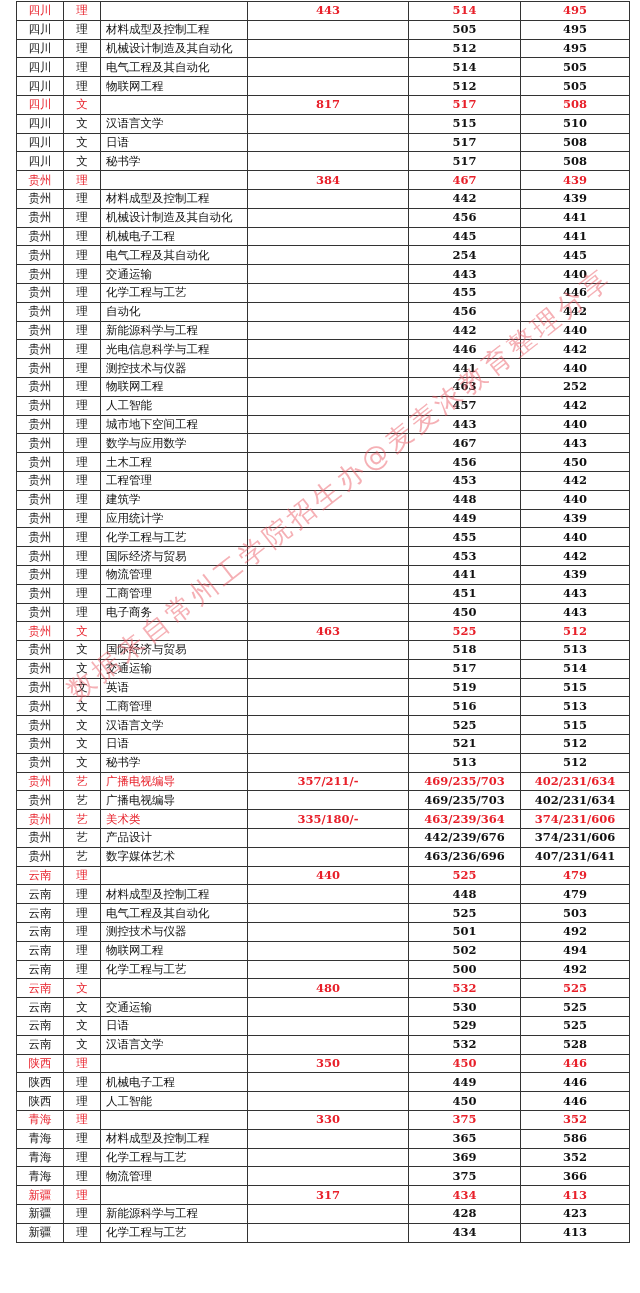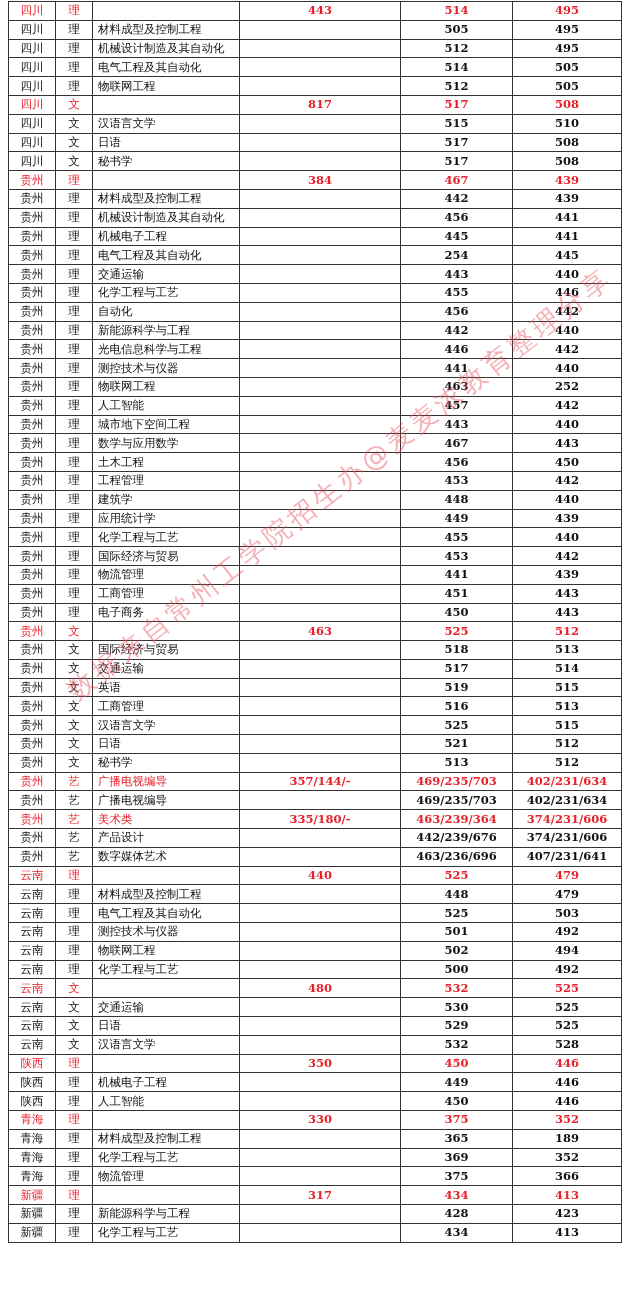--- a/index.html
+++ b/index.html
@@ -1,18 +1,18 @@
 <!DOCTYPE html>
 <html><head>
 <meta charset="utf-8">
 <style>
   html, body { margin: 0; padding: 0; background: #ffffff; }
   body { width: 640px; height: 1293px; position: relative; overflow: hidden;
          font-family: "DejaVu Serif", "Liberation Serif", serif; }
-  #tbl { position: absolute; left: 8px; top: 1px; border-collapse: collapse; table-layout: fixed; }
+  #tbl { position: absolute; left: 16px; top: 1px; border-collapse: collapse; table-layout: fixed; }
   #tbl td { border: 1.5px solid #333; height: 17.8px; padding: 0; font-size: 11.5px; line-height: 17px;
             color: #111; white-space: nowrap; overflow: hidden; }
   #tbl td.c-prov { width: 46px; text-align: center; }
   #tbl td.c-type { width: 36px; text-align: center; }
   #tbl td.c-major { width: 141px; text-align: left; padding-left: 5px; }
   #tbl td.c-ctrl { width: 160px; text-align: center; font-weight: bold; font-family: "DejaVu Serif", serif; }
   #tbl td.c-max { width: 111px; text-align: center; font-weight: bold; }
   #tbl td.c-min { width: 108px; text-align: center; font-weight: bold; }
   #tbl tr.summary td { color: #e8202a; }
   .wm { position: absolute; left: 60px; top: 680px; transform-origin: left top; transform: rotate(-38deg);
@@ -349,21 +349,21 @@
         <td class="c-type">文</td>
         <td class="c-major">秘书学</td>
         <td class="c-ctrl"></td>
         <td class="c-max">513</td>
         <td class="c-min">512</td>
       </tr>
       <tr class="summary">
         <td class="c-prov">贵州</td>
         <td class="c-type">艺</td>
         <td class="c-major">广播电视编导</td>
-        <td class="c-ctrl">357/144/-</td>
+        <td class="c-ctrl">357/211/-</td>
         <td class="c-max">469/235/703</td>
         <td class="c-min">402/231/634</td>
       </tr>
       <tr>
         <td class="c-prov">贵州</td>
         <td class="c-type">艺</td>
         <td class="c-major">广播电视编导</td>
         <td class="c-ctrl"></td>
         <td class="c-max">469/235/703</td>
         <td class="c-min">402/231/634</td>
@@ -503,21 +503,21 @@
         <td class="c-ctrl">330</td>
         <td class="c-max">375</td>
         <td class="c-min">352</td>
       </tr>
       <tr>
         <td class="c-prov">青海</td>
         <td class="c-type">理</td>
         <td class="c-major">材料成型及控制工程</td>
         <td class="c-ctrl"></td>
         <td class="c-max">365</td>
-        <td class="c-min">189</td>
+        <td class="c-min">586</td>
       </tr>
       <tr>
         <td class="c-prov">青海</td>
         <td class="c-type">理</td>
         <td class="c-major">化学工程与工艺</td>
         <td class="c-ctrl"></td>
         <td class="c-max">369</td>
         <td class="c-min">352</td>
       </tr>
       <tr>

